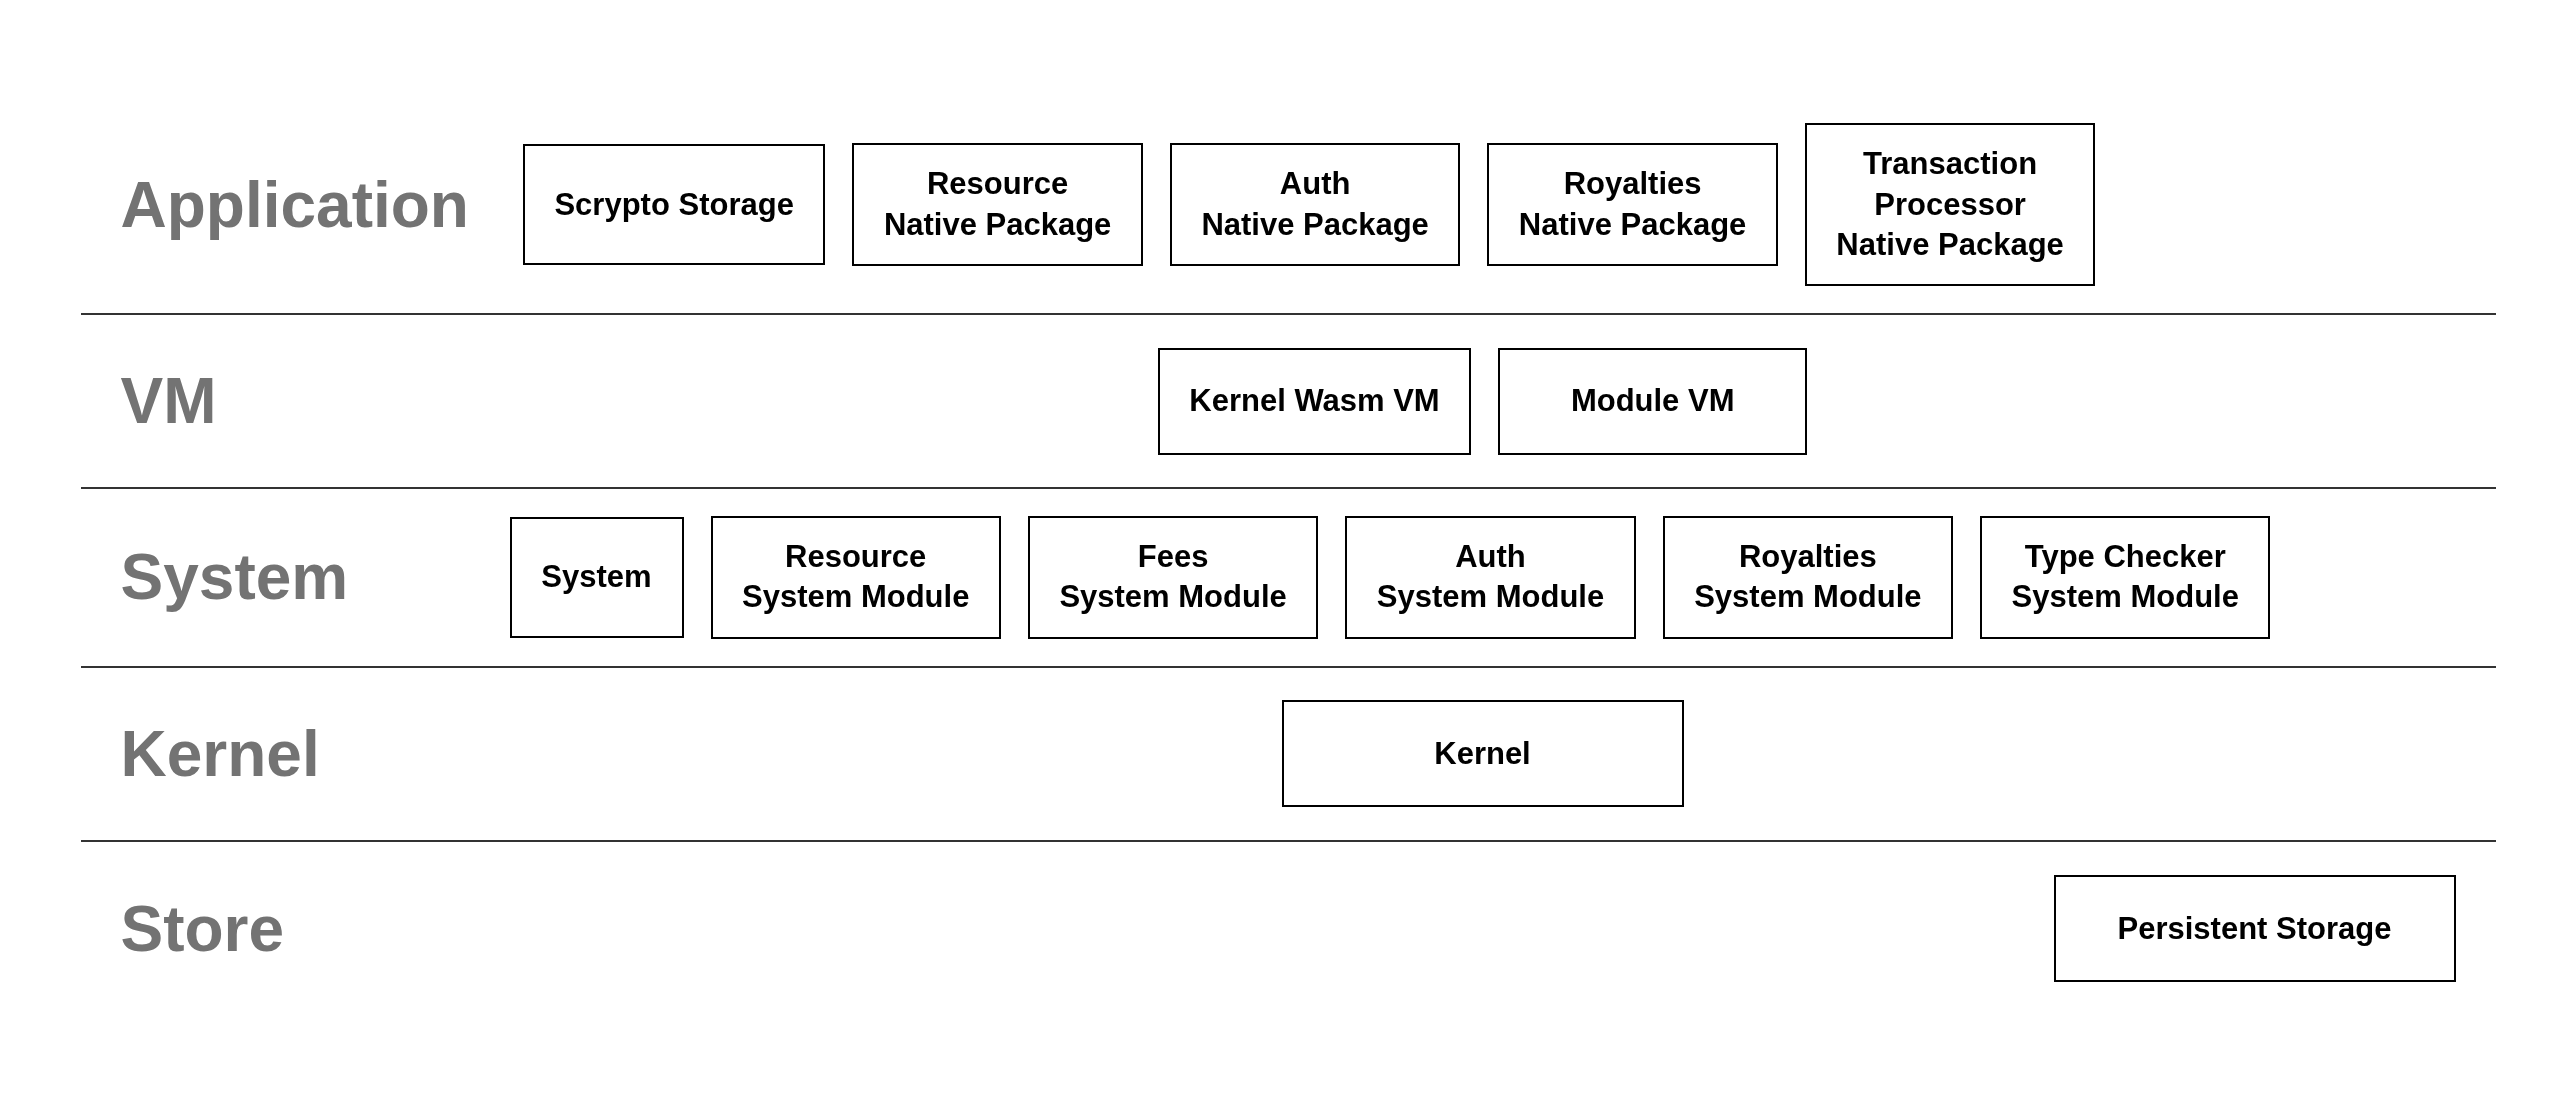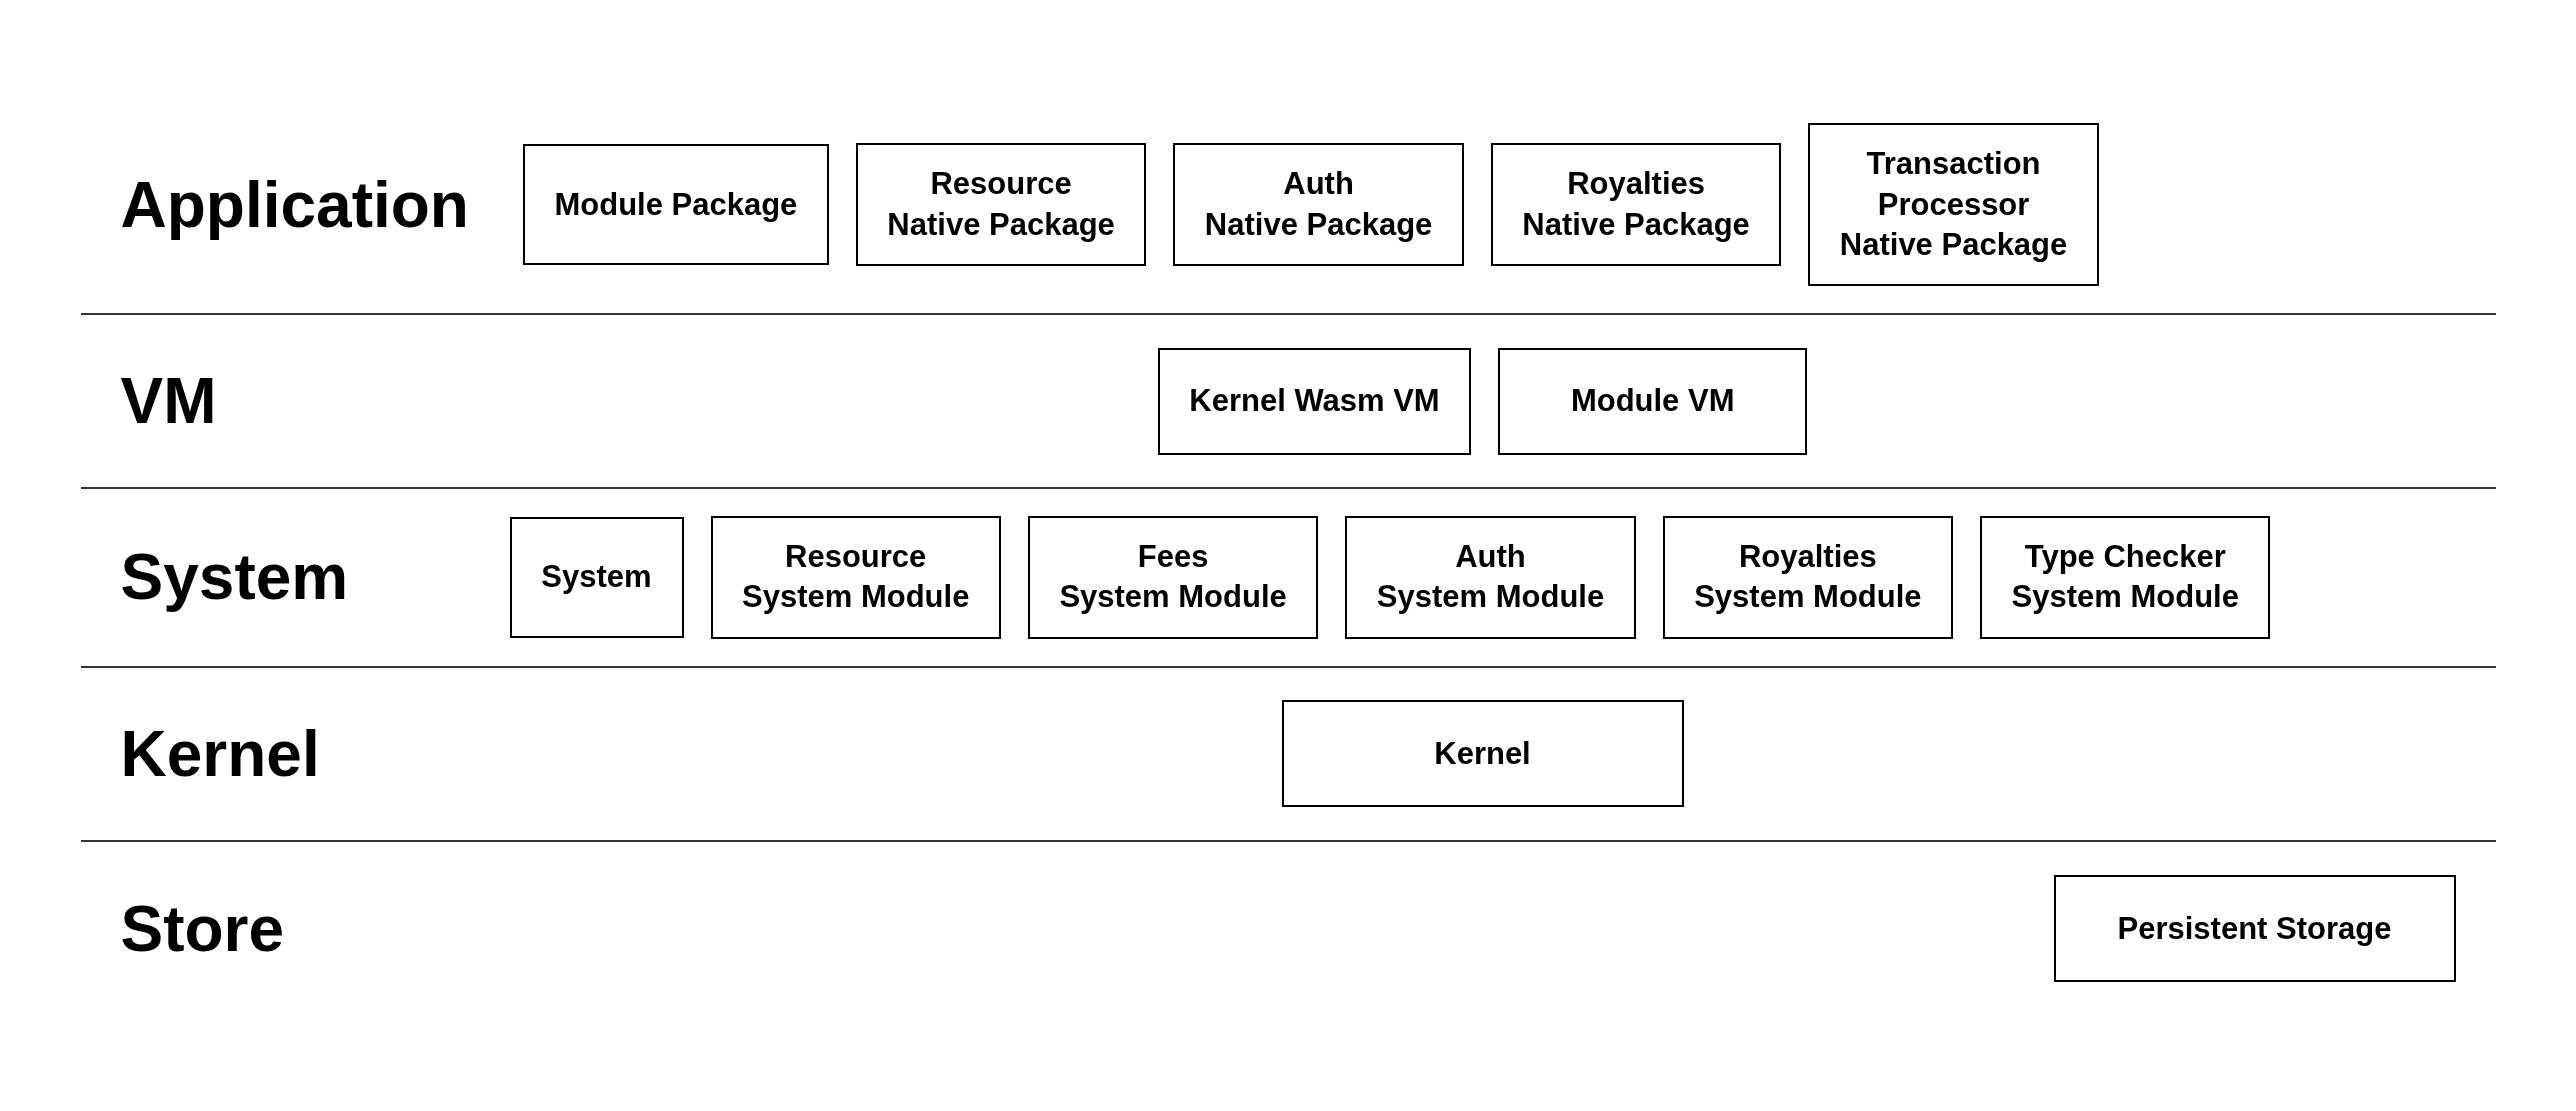--- a/index.html
+++ b/index.html
@@ -29,21 +29,21 @@
       min-height: 174px;
     }
 
     .layer:last-child {
       border-bottom: none;
     }
 
     .layer-label {
       font-size: 64px;
       font-weight: 700;
-      color: #000000;
+      color: #737373;
       min-width: 335px;
       flex-shrink: 0;
     }
 
     .layer-boxes {
       display: flex;
       flex-wrap: wrap;
       gap: 27px;
       align-items: center;
       margin-left: 54px;
@@ -116,21 +116,21 @@
       justify-content: center;
     }
   </style>
 </head>
 <body>
 
 <div class="diagram">
 <div class="layer layer-application">
       <div class="layer-label">Application</div>
       <div class="layer-boxes">
-        <div class="box">Module Package</div>
+        <div class="box">Scrypto Storage</div>
         <div class="box">Resource<br>Native Package</div>
         <div class="box">Auth<br>Native Package</div>
         <div class="box">Royalties<br>Native Package</div>
         <div class="box">Transaction<br>Processor<br>Native Package</div>
       </div>
     </div>
     <div class="layer layer-vm">
       <div class="layer-label">VM</div>
       <div class="layer-boxes">
         <div class="box">Kernel Wasm VM</div>

